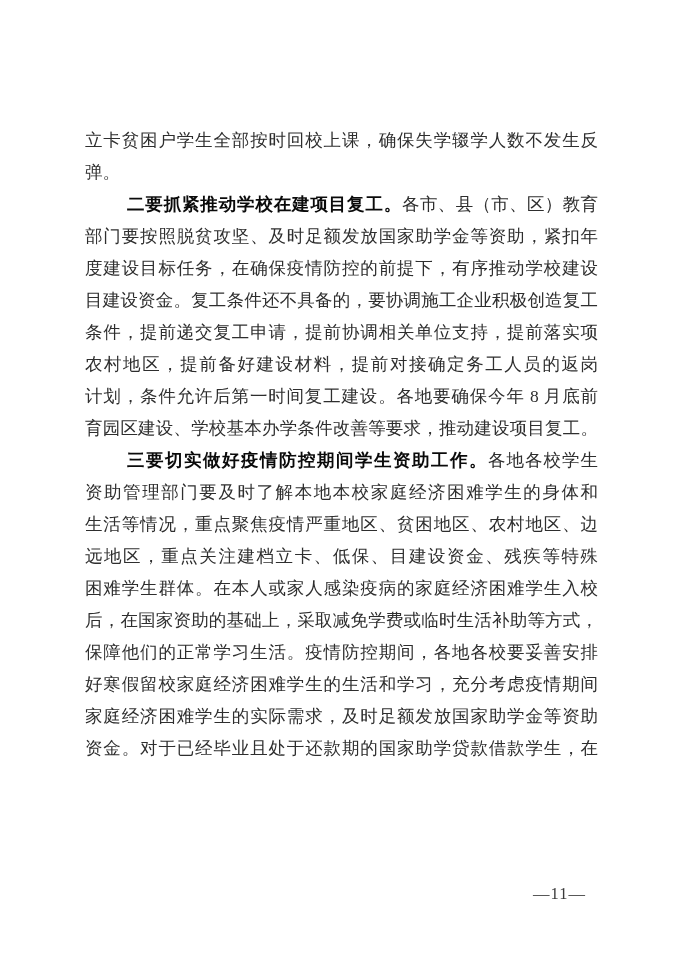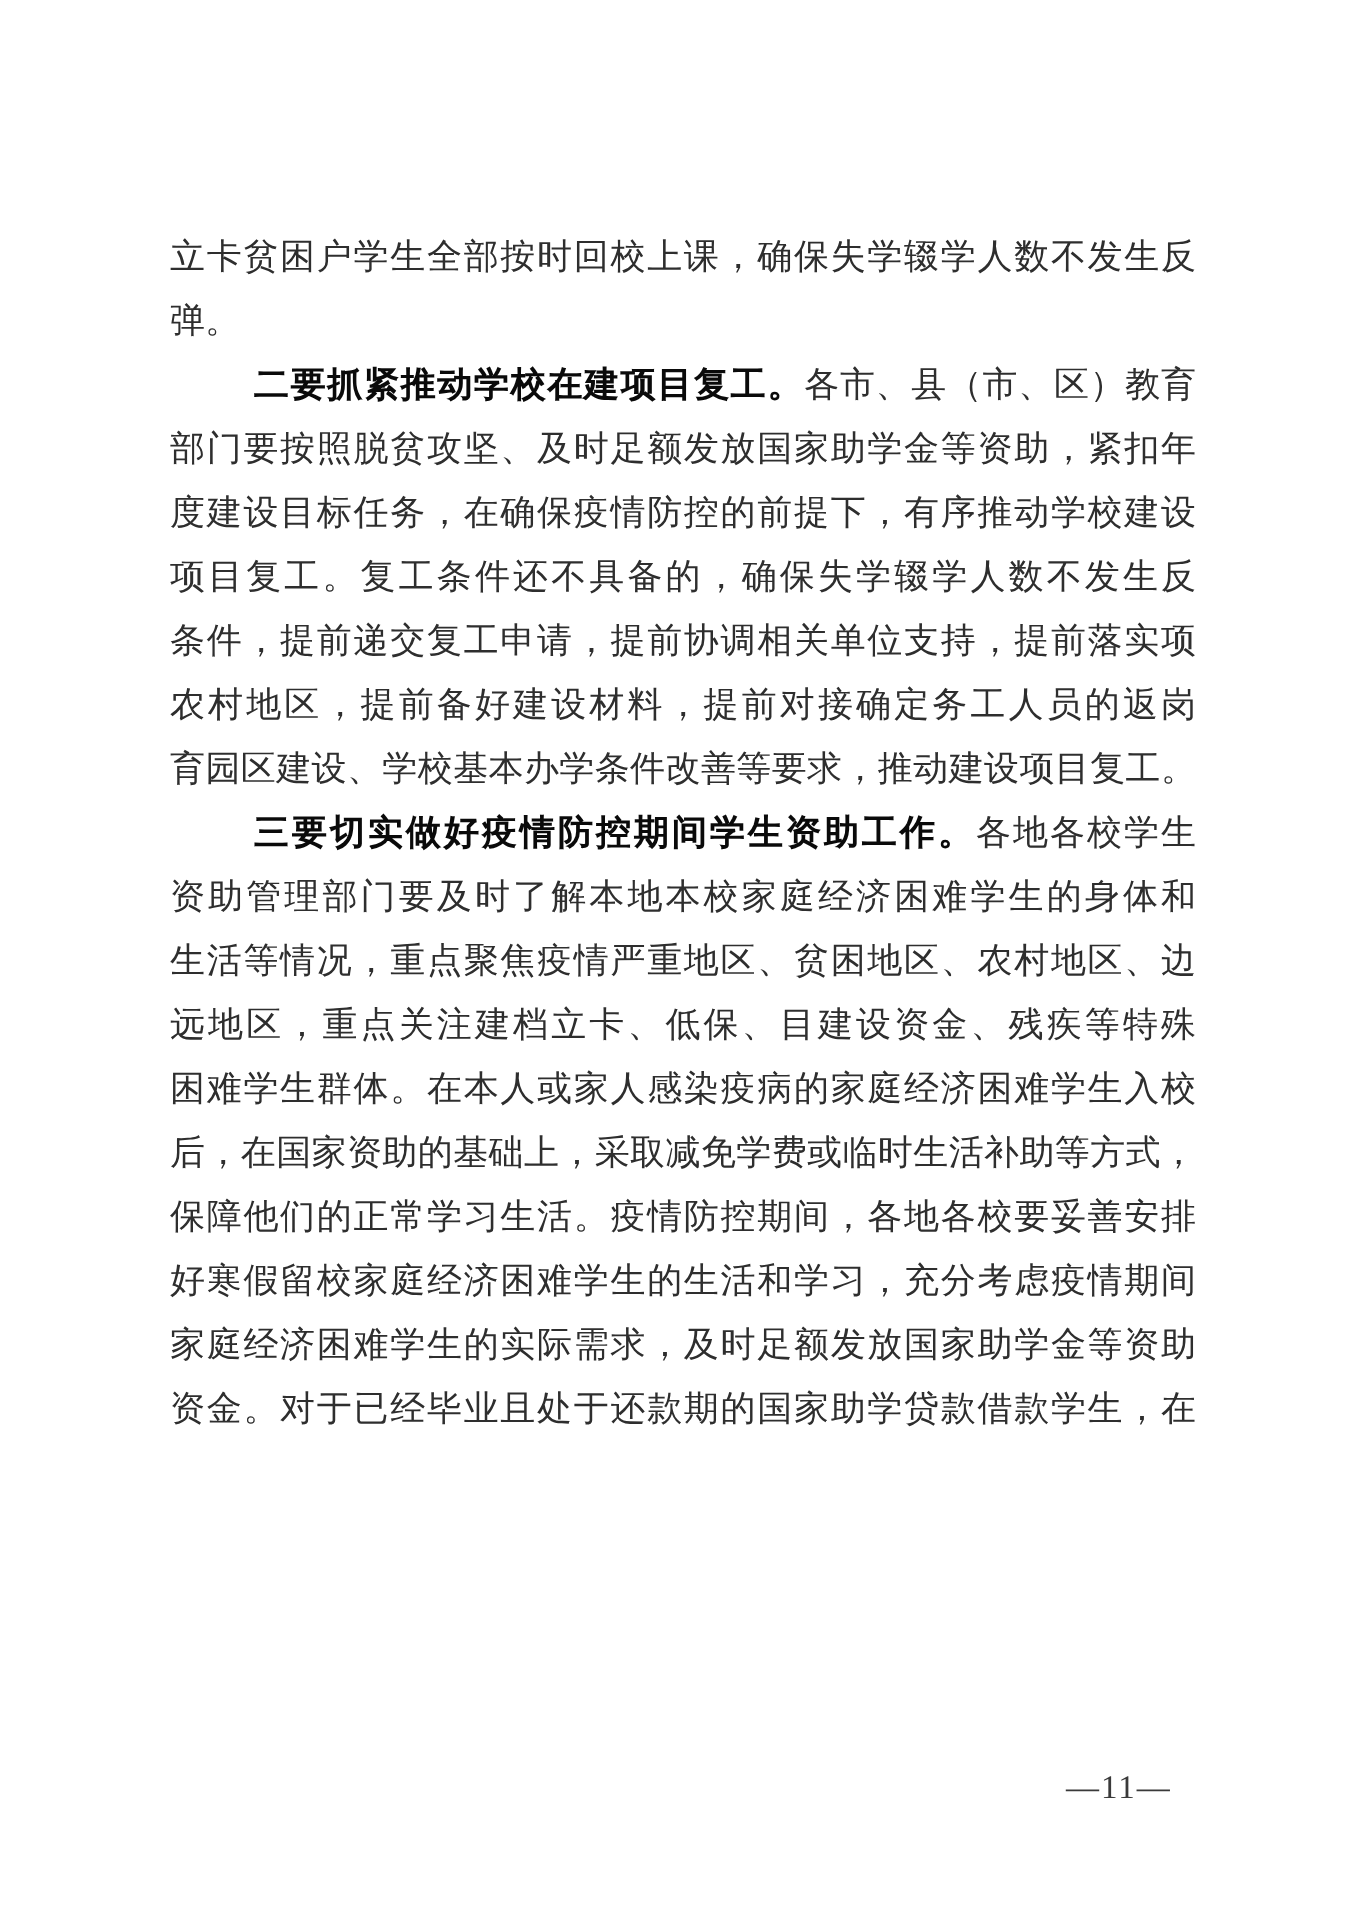--- a/index.html
+++ b/index.html
@@ -15,21 +15,21 @@
     position:relative;
     overflow:hidden;
     font-family:"Liberation Serif","DejaVu Serif",serif;
   }
   .doc-page{
     position:absolute;inset:0;
     background:var(--bg);
   }
   .doc-body{
     position:absolute;
-    left:85px;top:112px;
+    left:85px;top:124px;
     width:513px;
     color:var(--body-text);
   }
   .line{
     height:32px;
     line-height:32px;
     font-size:17.5px;
     text-align:justify;
     text-align-last:justify;
     text-justify:inter-character;
@@ -60,23 +60,24 @@
 </head>
 <body>
 
 <div class="doc-page">
   <div class="doc-body">
       <div class="line"><span>立卡贫困户学生全部按时回校上课，确保失学辍学人数不发生反</span></div>
       <div class="line no-stretch"><span>弹。</span></div>
       <div class="line indent"><span class="head">二要抓紧推动学校在建项目复工。</span><span>各市、县（市、区）教育</span></div>
       <div class="line"><span>部门要按照脱贫攻坚、及时足额发放国家助学金等资助，紧扣年</span></div>
       <div class="line"><span>度建设目标任务，在确保疫情防控的前提下，有序推动学校建设</span></div>
-      <div class="line"><span>项目复工。复工条件还不具备的，确保失学辍学人数不发生反</span></div>
+      <div class="line"><span>目建设资金。复工条件还不具备的，要协调施工企业积极创造复工</span></div>
       <div class="line"><span>条件，提前递交复工申请，提前协调相关单位支持，提前落实项</span></div>
       <div class="line"><span>农村地区，提前备好建设材料，提前对接确定务工人员的返岗</span></div>
+      <div class="line"><span>计划，条件允许后第一时间复工建设。各地要确保今年 8 月底前</span></div>
       <div class="line"><span>育园区建设、学校基本办学条件改善等要求，推动建设项目复工。</span></div>
       <div class="line indent"><span class="head">三要切实做好疫情防控期间学生资助工作。</span><span>各地各校学生</span></div>
       <div class="line"><span>资助管理部门要及时了解本地本校家庭经济困难学生的身体和</span></div>
       <div class="line"><span>生活等情况，重点聚焦疫情严重地区、贫困地区、农村地区、边</span></div>
       <div class="line"><span>远地区，重点关注建档立卡、低保、目建设资金、残疾等特殊</span></div>
       <div class="line"><span>困难学生群体。在本人或家人感染疫病的家庭经济困难学生入校</span></div>
       <div class="line"><span>后，在国家资助的基础上，采取减免学费或临时生活补助等方式，</span></div>
       <div class="line"><span>保障他们的正常学习生活。疫情防控期间，各地各校要妥善安排</span></div>
       <div class="line"><span>好寒假留校家庭经济困难学生的生活和学习，充分考虑疫情期间</span></div>
       <div class="line"><span>家庭经济困难学生的实际需求，及时足额发放国家助学金等资助</span></div>

